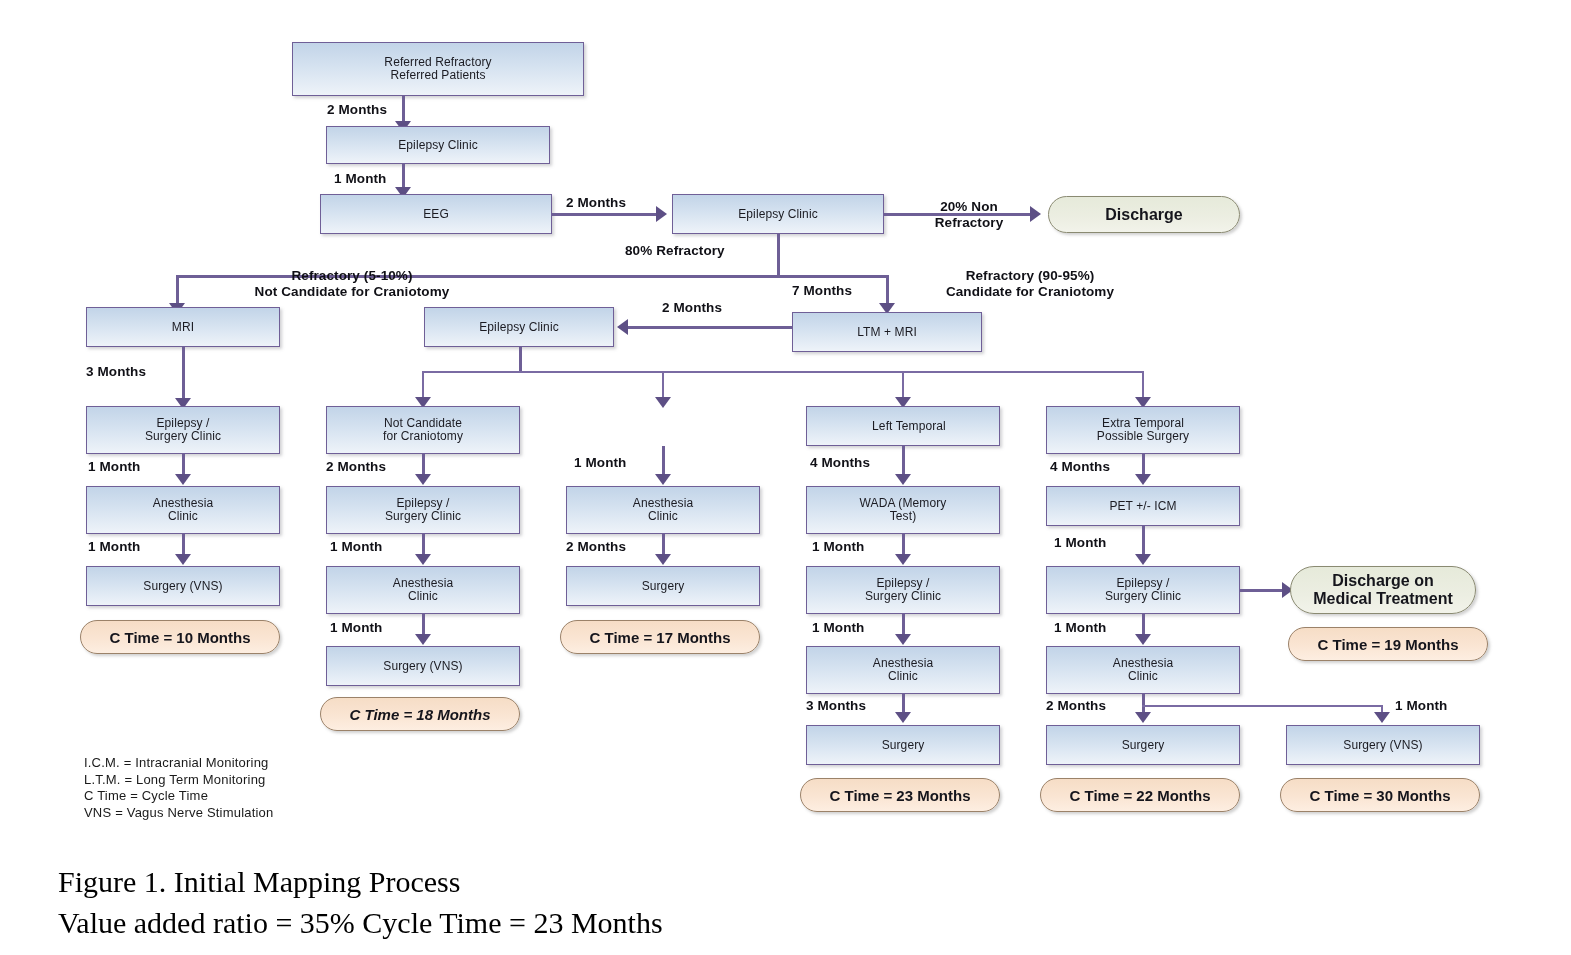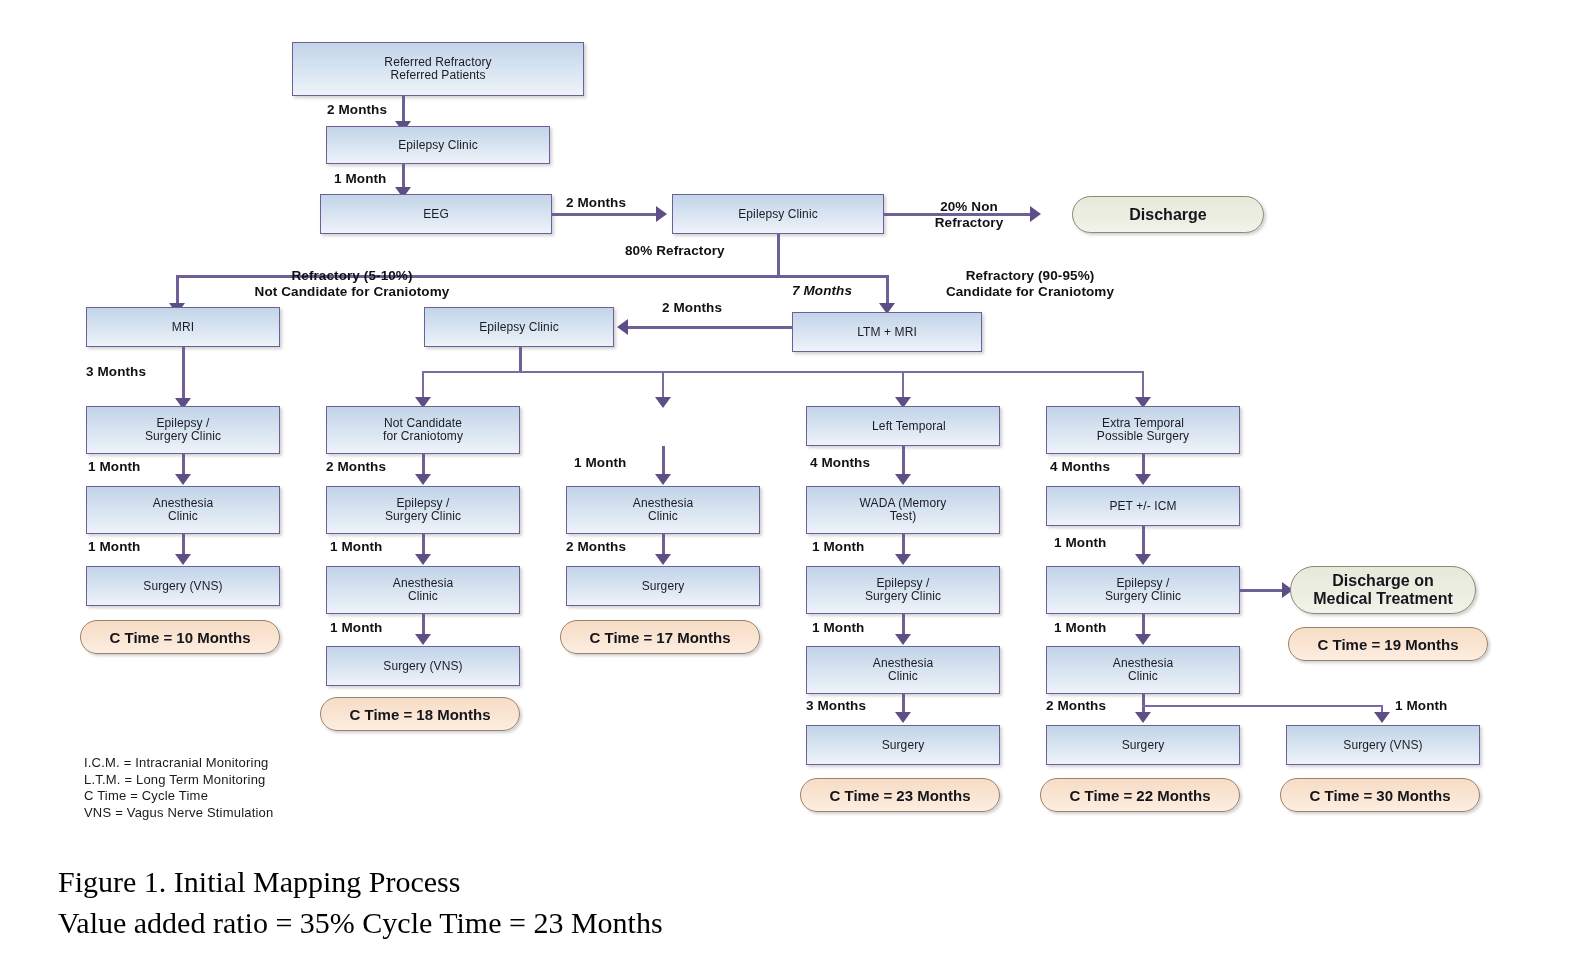--- a/index.html
+++ b/index.html
@@ -105,39 +105,39 @@
     <span>Epilepsy Clinic</span>
   </div>
 
   <div class="ln lnh" style="left:884px;top:213px;width:152px;"></div>
   <div class="arw right" style="left:1030px;top:206px;"></div>
   <div class="elabel ctr" style="left:914px;top:182px;width:110px;margin-top:17px;">
     <div>20% Non</div>
     <div>Refractory</div>
   </div>
 
-  <div class="pill green" style="left:1072px;top:196px;width:192px;height:37px;justify-content:center;">
+  <div class="pill green" style="left:1048px;top:196px;width:192px;height:37px;justify-content:center;">
     <span>Discharge</span>
   </div>
 
   <div class="ln lnv" style="left:777px;top:234px;height:43px;"></div>
   <div class="elabel" style="left:625px;top:243px;">80% Refractory</div>
 
   <div class="ln lnh" style="left:176px;top:275px;width:712px;"></div>
 
   <div class="ln lnv" style="left:176px;top:275px;height:32px;"></div>
   <div class="arw down" style="left:169px;top:303px;"></div>
   <div class="elabel ctr" style="left:202px;top:268px;width:300px;">
     <div>Refractory (5-10%)</div>
     <div>Not Candidate for Craniotomy</div>
   </div>
 
   <div class="ln lnv" style="left:886px;top:275px;height:32px;"></div>
   <div class="arw down" style="left:879px;top:303px;"></div>
-  <div class="elabel" style="left:792px;top:283px;font-style:italic;">7 Months</div>
+  <div class="elabel" style="left:792px;top:283px;">7 Months</div>
   <div class="elabel ctr" style="left:900px;top:268px;width:260px;">
     <div>Refractory (90-95%)</div>
     <div>Candidate for Craniotomy</div>
   </div>
 
   <div class="node" style="left:86px;top:307px;width:194px;height:40px;">
     <span>MRI</span>
   </div>
 
   <div class="node" style="left:424px;top:307px;width:190px;height:40px;">
@@ -214,21 +214,21 @@
     <span>Anesthesia</span>
     <span>Clinic</span>
   </div>
   <div class="ln lnv" style="left:422px;top:614px;height:24px;"></div>
   <div class="arw down" style="left:415px;top:634px;"></div>
   <div class="elabel" style="left:330px;top:620px;">1 Month</div>
 
   <div class="node" style="left:326px;top:646px;width:194px;height:40px;">
     <span>Surgery (VNS)</span>
   </div>
-  <div class="pill peach" style="left:320px;top:697px;width:200px;height:34px;">
+  <div class="pill peach" style="left:320px;top:697px;width:200px;height:34px;font-style:italic;">
     <span>C Time = 18 Months</span>
   </div>
 
   <div class="ln lnv" style="left:662px;top:446px;height:32px;"></div>
   <div class="arw down" style="left:655px;top:474px;"></div>
   <div class="elabel" style="left:574px;top:455px;">1 Month</div>
 
   <div class="node" style="left:566px;top:486px;width:194px;height:48px;flex-direction:column;">
     <span>Anesthesia</span>
     <span>Clinic</span>

